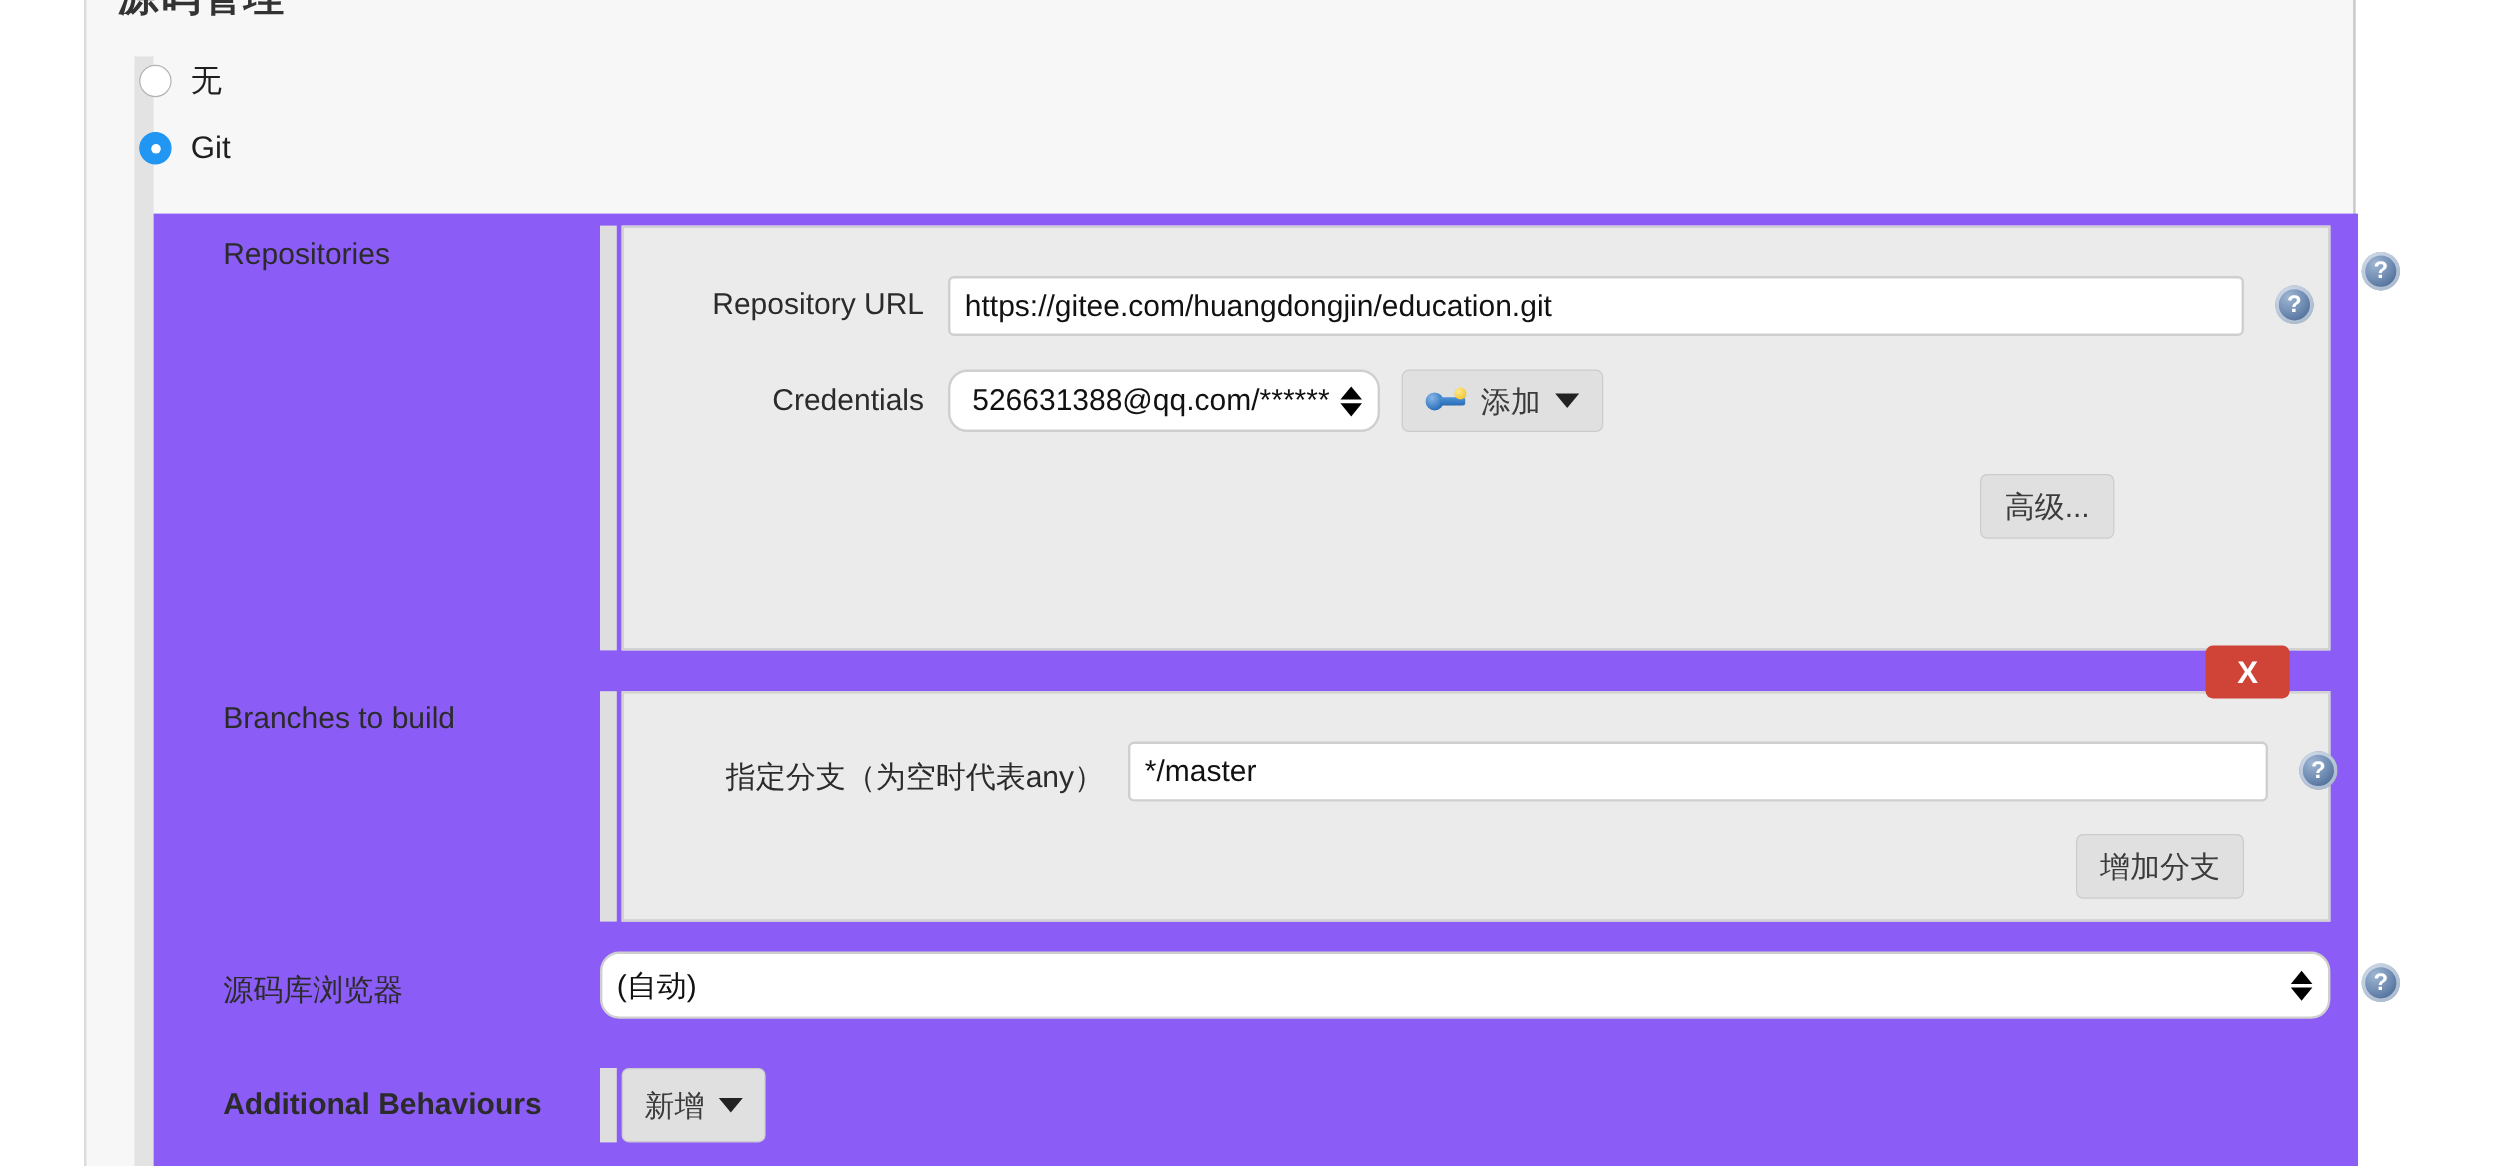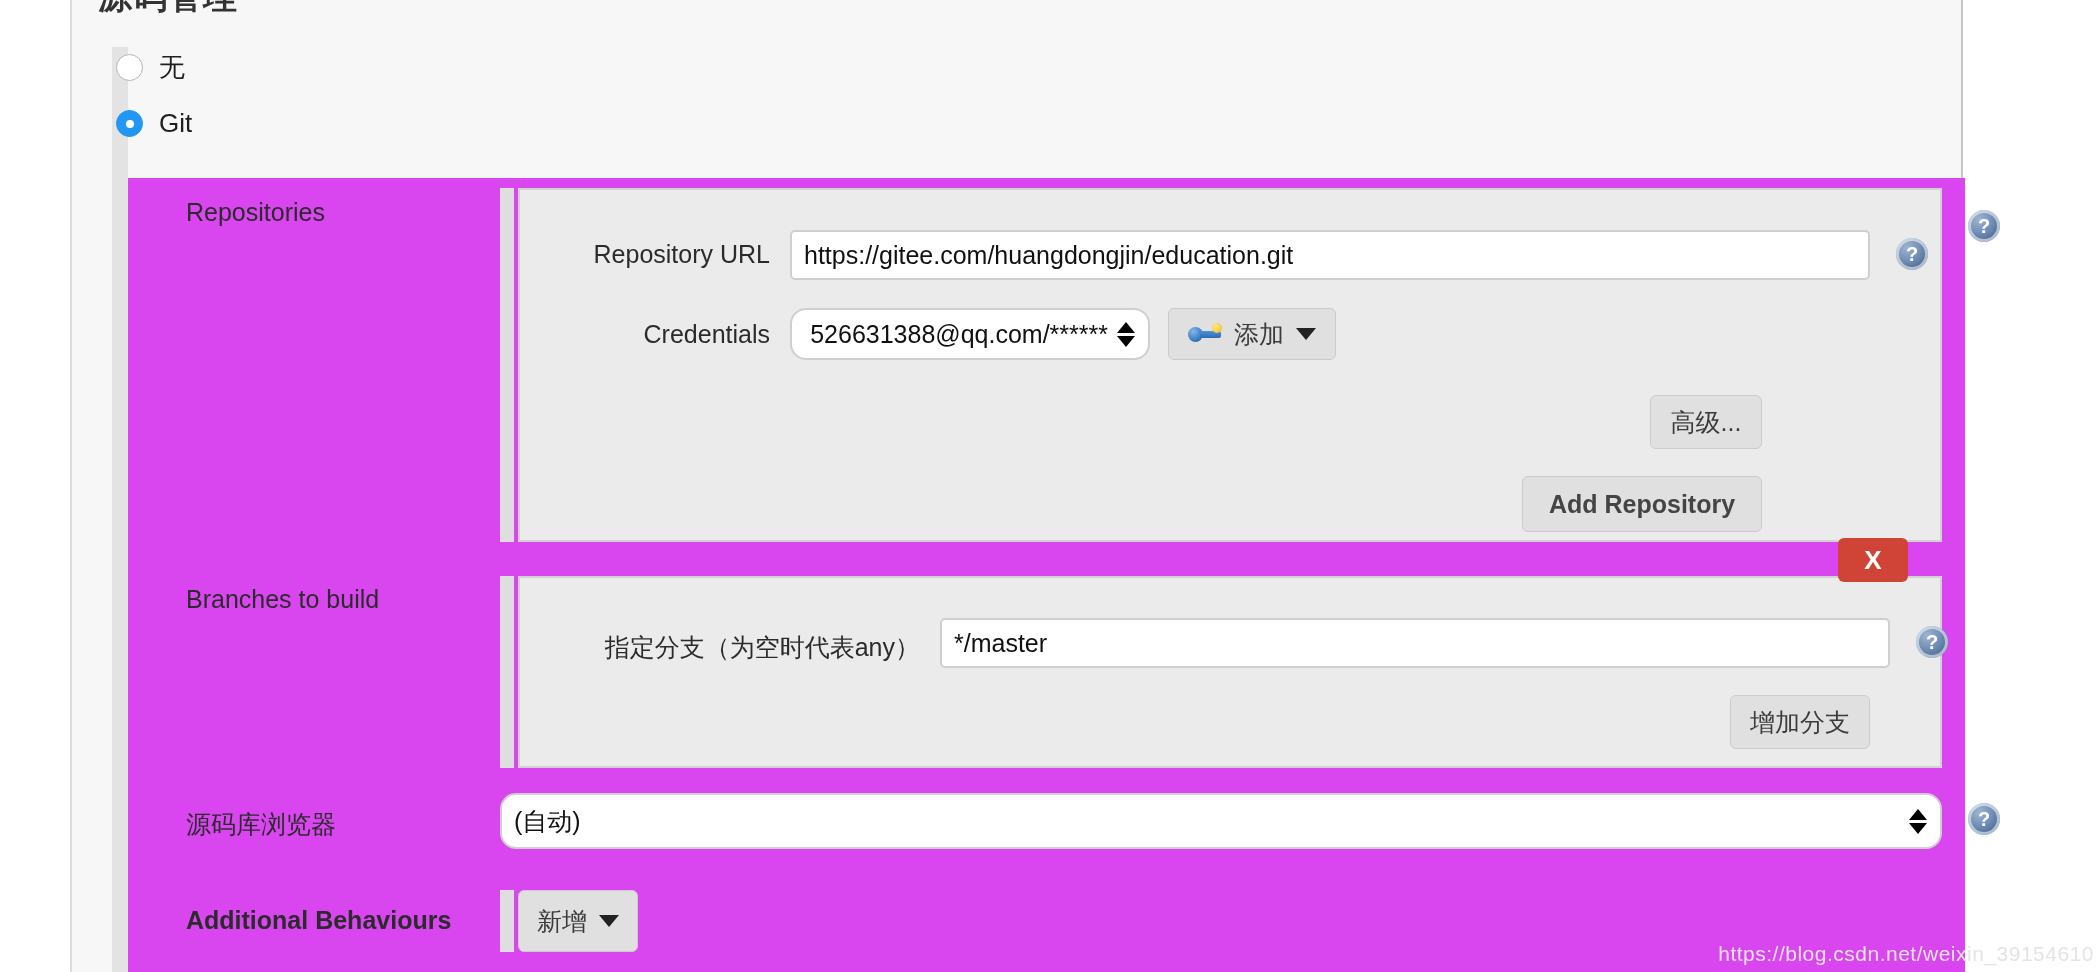--- a/index.html
+++ b/index.html
@@ -74,21 +74,21 @@
     font-size: 26px;
     color: #1f1f1f;
     white-space: nowrap;
   }
 
   
   .form-body {
     position: absolute;
     left: 56px; top: 178px;
     width: 1837px; height: 794px;
-    background: #d946ef;
+    background: #8b5cf6;
   }
 
   .row-label {
     position: absolute;
     font-size: 25px;
     color: #2b2b2b;
     white-space: nowrap;
   }
 
   
@@ -290,21 +290,20 @@
             <span class="bow"></span>
               <span class="shaft"></span>
               <span class="tip"></span>
           </span>
           <span>添加</span>
           <span class="btn-caret"></span>
         </div>
 
         <div class="btn" style="left:1130px; top:205px; width:112px; height:54px;">高级...</div>
 
-        <div class="btn bold" style="left:1002px; top:286px; width:240px; height:56px;">Add Repository</div>
       </div>
 
       <div class="help" style="left:1840px; top:32px;">?</div>
 
       <div class="row-label" style="left:58px; top:407px;">Branches to build</div>
 
       <div class="drag-bar" style="left:372px; top:398px; height:192px;"></div>
 
       <div class="rep-block" style="left:390px; top:398px; width:1424px; height:192px;">
 
@@ -336,15 +335,14 @@
       <div class="drag-bar" style="left:372px; top:712px; height:62px;"></div>
 
       <div class="btn" style="left:390px; top:712px; width:120px; height:62px;">
         <span>新增</span>
         <span class="btn-caret"></span>
       </div>
 
     </div>
   </div>
 
-  <div class="watermark">https://blog.csdn.net/weixin_39154610</div>
 
 </div>
 
 </body></html>

